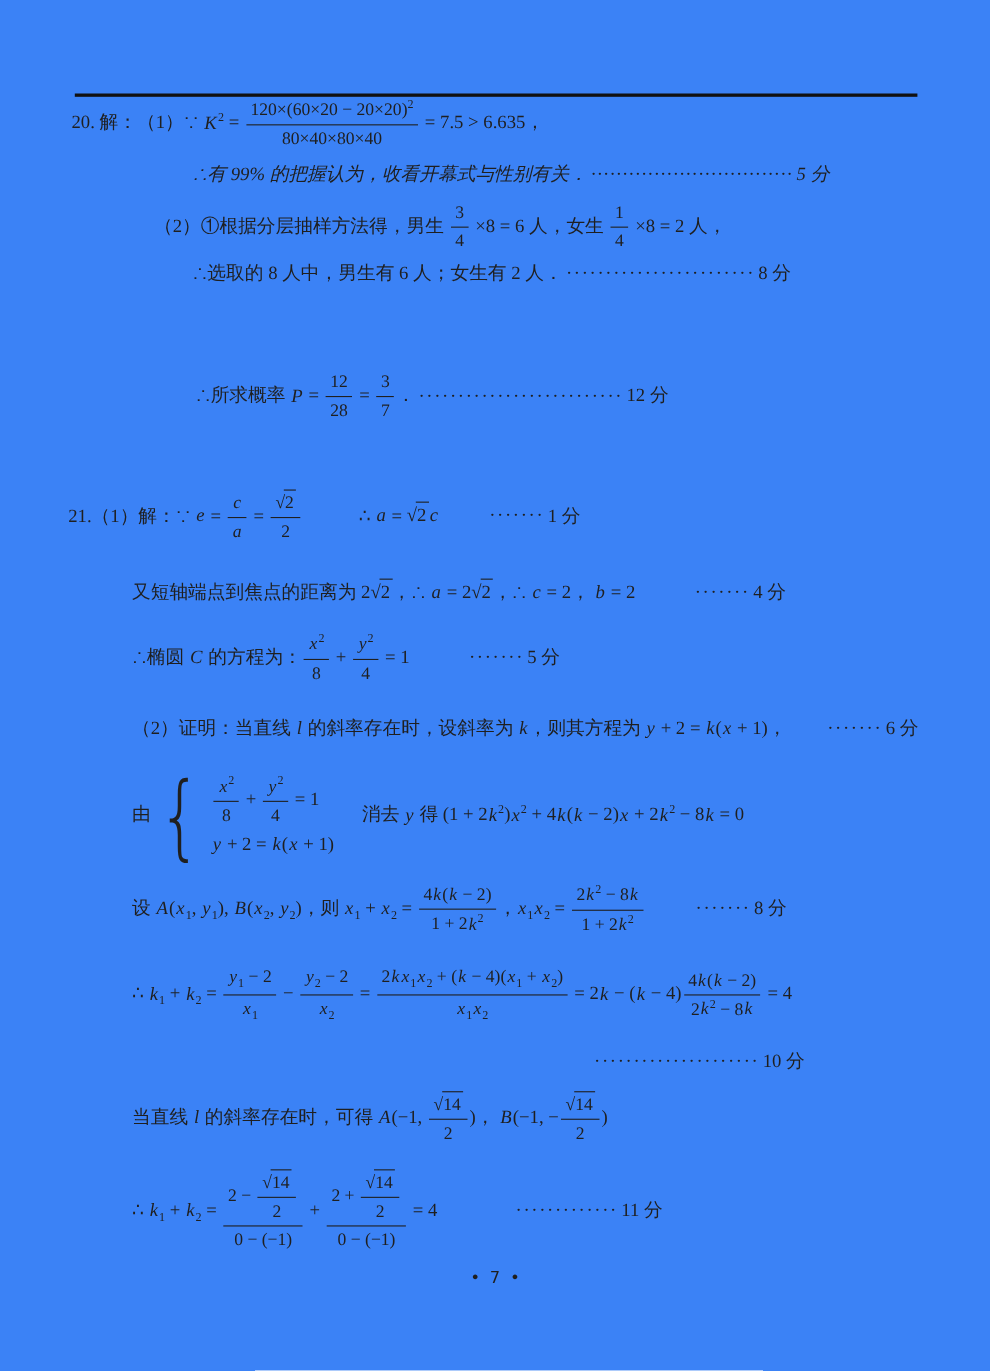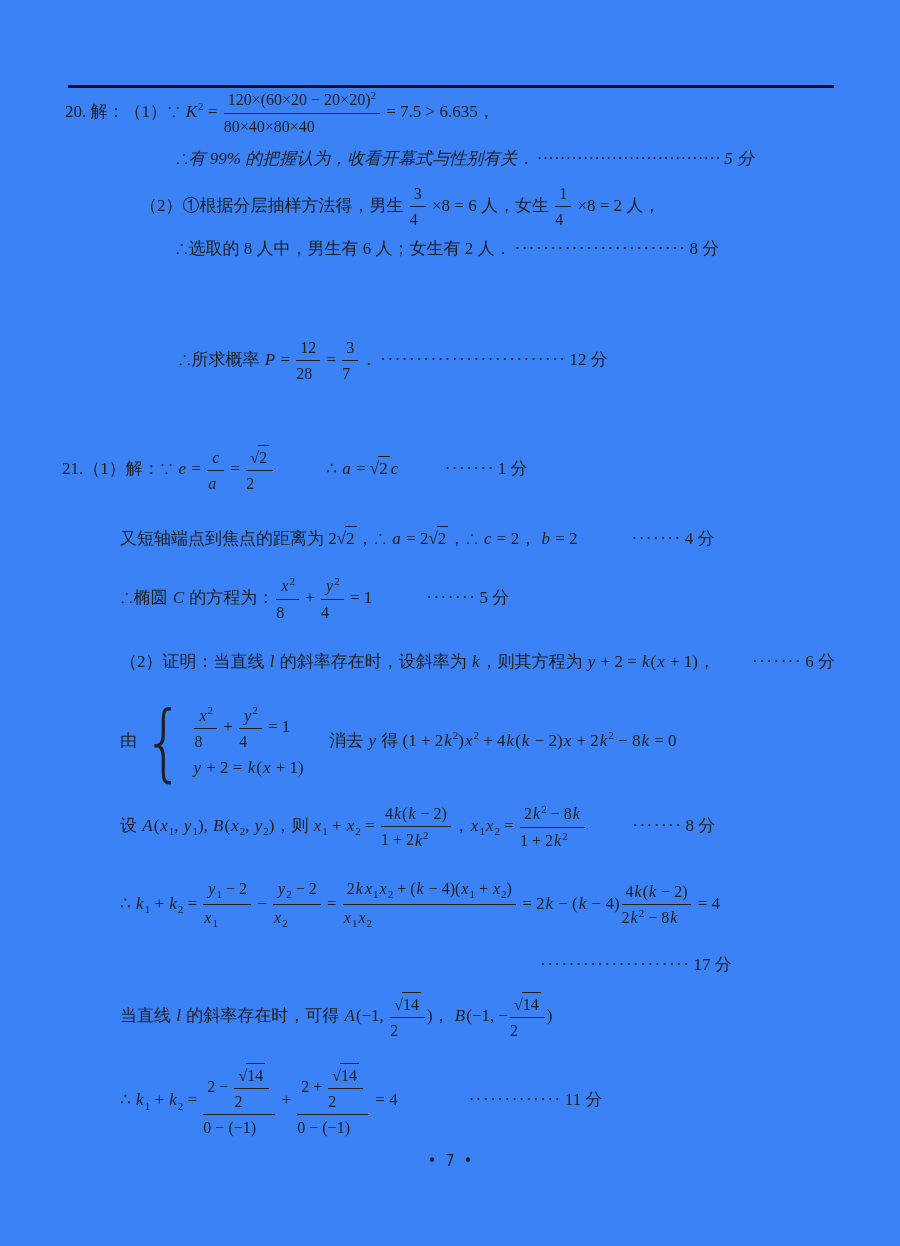--- a/index.html
+++ b/index.html
@@ -7,21 +7,21 @@
     position:relative; width:900px; height:1246px; background:#3b82f6;
     font-family:"Liberation Serif","DejaVu Serif",serif; color:#1f1f1f;
     overflow:hidden;
   }
   .topline { position:absolute; left:68px; top:85px; width:766px; height:3px; background:#111; }
   .line { position:absolute; white-space:nowrap; font-size:17px; line-height:1.45; }
   .mtext, .score { font-family:"Liberation Serif","DejaVu Serif",serif; }
   .mvar { font-style:italic; font-family:"Liberation Serif","DejaVu Serif",serif; padding:0 1px; }
   sup.msup { font-size:11px; }
   sub.msub { font-size:11px; }
-  .frac { display:inline-block; vertical-align:middle; text-align:left; padding:0 2px; font-size:16px; }
+  .frac { display:inline-block; vertical-align:middle; text-align:center; padding:0 2px; font-size:16px; }
   .frac .num { display:block; border-bottom:1.4px solid #1f1f1f; padding:0 4px 1px; }
   .frac .den { display:block; padding-top:1px; }
   .sqrt { display:inline-block; white-space:nowrap; }
   .sqrt .rad { display:inline-block; margin-right:-1px; }
   .sqrt .radicand { display:inline-block; border-top:1.5px solid #1f1f1f; padding:0 2px 0 1px; }
   .dots { letter-spacing:1.5px; margin:0 3px; }
   .gap { display:inline-block; }
   .system { display:inline-flex; align-items:center; vertical-align:middle; }
   .brace { font-size:84px; line-height:1; font-weight:100; transform:scaleX(0.75);
            font-family:"DejaVu Sans",sans-serif; margin-right:2px; }
@@ -48,18 +48,18 @@
   <div class="line" style="left:120px; top:650px;"><span class="mtext">（2）证明：当直线 </span><span class="mvar">l</span><span class="mtext"> 的斜率存在时，设斜率为 </span><span class="mvar">k</span><span class="mtext">，则其方程为 </span><span class="mvar">y</span><span class="mtext"> + 2 = </span><span class="mvar">k</span><span class="mtext">(</span><span class="mvar">x</span><span class="mtext"> + 1)，</span><span class="gap" style="width: 2em;"></span><span class="dots">·······</span><span class="score">6 分</span></div>
   <div class="line" style="left:120px; top:700px;"><span class="mtext">由</span><span class="system">
         <span class="brace">{</span>
         <span class="syscol">
           <span class="sysline"><span class="frac"><span class="num"><span class="mvar">x</span><sup class="msup">2</sup></span><span class="den"><span class="mtext">8</span></span></span><span class="mtext"> + </span><span class="frac"><span class="num"><span class="mvar">y</span><sup class="msup">2</sup></span><span class="den"><span class="mtext">4</span></span></span><span class="mtext"> = 1</span></span>
           <span class="sysline"><span class="mvar">y</span><span class="mtext"> + 2 = </span><span class="mvar">k</span><span class="mtext">(</span><span class="mvar">x</span><span class="mtext"> + 1)</span></span>
         </span>
       </span><span class="gap" style="width: 1.5em;"></span><span class="mtext">消去 </span><span class="mvar">y</span><span class="mtext"> 得 (1 + 2</span><span class="mvar">k</span><sup class="msup">2</sup><span class="mtext">)</span><span class="mvar">x</span><sup class="msup">2</sup><span class="mtext"> + 4</span><span class="mvar">k</span><span class="mtext">(</span><span class="mvar">k</span><span class="mtext"> − 2)</span><span class="mvar">x</span><span class="mtext"> + 2</span><span class="mvar">k</span><sup class="msup">2</sup><span class="mtext"> − 8</span><span class="mvar">k</span><span class="mtext"> = 0</span></div>
   <div class="line" style="left:120px; top:802px;"><span class="mtext">设 </span><span class="mvar">A</span><span class="mtext">(</span><span class="mvar">x</span><sub class="msub">1</sub><span class="mtext">, </span><span class="mvar">y</span><sub class="msub">1</sub><span class="mtext">), </span><span class="mvar">B</span><span class="mtext">(</span><span class="mvar">x</span><sub class="msub">2</sub><span class="mtext">, </span><span class="mvar">y</span><sub class="msub">2</sub><span class="mtext">)，则 </span><span class="mvar">x</span><sub class="msub">1</sub><span class="mtext"> + </span><span class="mvar">x</span><sub class="msub">2</sub><span class="mtext"> = </span><span class="frac"><span class="num"><span class="mtext">4</span><span class="mvar">k</span><span class="mtext">(</span><span class="mvar">k</span><span class="mtext"> − 2)</span></span><span class="den"><span class="mtext">1 + 2</span><span class="mvar">k</span><sup class="msup">2</sup></span></span><span class="mtext">，</span><span class="mvar">x</span><sub class="msub">1</sub><span class="mvar">x</span><sub class="msub">2</sub><span class="mtext"> = </span><span class="frac"><span class="num"><span class="mtext">2</span><span class="mvar">k</span><sup class="msup">2</sup><span class="mtext"> − 8</span><span class="mvar">k</span></span><span class="den"><span class="mtext">1 + 2</span><span class="mvar">k</span><sup class="msup">2</sup></span></span><span class="gap" style="width: 2.5em;"></span><span class="dots">·······</span><span class="score">8 分</span></div>
   <div class="line" style="left:120px; top:877px;"><span class="mtext">∴ </span><span class="mvar">k</span><sub class="msub">1</sub><span class="mtext"> + </span><span class="mvar">k</span><sub class="msub">2</sub><span class="mtext"> = </span><span class="frac"><span class="num"><span class="mvar">y</span><sub class="msub">1</sub><span class="mtext"> − 2</span></span><span class="den"><span class="mvar">x</span><sub class="msub">1</sub></span></span><span class="mtext"> − </span><span class="frac"><span class="num"><span class="mvar">y</span><sub class="msub">2</sub><span class="mtext"> − 2</span></span><span class="den"><span class="mvar">x</span><sub class="msub">2</sub></span></span><span class="mtext"> = </span><span class="frac"><span class="num"><span class="mtext">2</span><span class="mvar">k</span><span class="mvar">x</span><sub class="msub">1</sub><span class="mvar">x</span><sub class="msub">2</sub><span class="mtext"> + (</span><span class="mvar">k</span><span class="mtext"> − 4)(</span><span class="mvar">x</span><sub class="msub">1</sub><span class="mtext"> + </span><span class="mvar">x</span><sub class="msub">2</sub><span class="mtext">)</span></span><span class="den"><span class="mvar">x</span><sub class="msub">1</sub><span class="mvar">x</span><sub class="msub">2</sub></span></span><span class="mtext"> = 2</span><span class="mvar">k</span><span class="mtext"> − (</span><span class="mvar">k</span><span class="mtext"> − 4)</span><span class="frac"><span class="num"><span class="mtext">4</span><span class="mvar">k</span><span class="mtext">(</span><span class="mvar">k</span><span class="mtext"> − 2)</span></span><span class="den"><span class="mtext">2</span><span class="mvar">k</span><sup class="msup">2</sup><span class="mtext"> − 8</span><span class="mvar">k</span></span></span><span class="mtext"> = 4</span></div>
-  <div class="line" style="left:537px; top:953px;"><span class="dots">·····················</span><span class="score">17 分</span></div>
+  <div class="line" style="left:537px; top:953px;"><span class="dots">·····················</span><span class="score">10 分</span></div>
   <div class="line" style="left:120px; top:992px;"><span class="mtext">当直线 </span><span class="mvar">l</span><span class="mtext"> 的斜率存在时，可得 </span><span class="mvar">A</span><span class="mtext">(−1, </span><span class="frac"><span class="num"><span class="sqrt"><span class="rad">√</span><span class="radicand"><span class="mtext">14</span></span></span></span><span class="den"><span class="mtext">2</span></span></span><span class="mtext">)， </span><span class="mvar">B</span><span class="mtext">(−1, −</span><span class="frac"><span class="num"><span class="sqrt"><span class="rad">√</span><span class="radicand"><span class="mtext">14</span></span></span></span><span class="den"><span class="mtext">2</span></span></span><span class="mtext">)</span></div>
   <div class="line" style="left:120px; top:1063px;"><span class="mtext">∴ </span><span class="mvar">k</span><sub class="msub">1</sub><span class="mtext"> + </span><span class="mvar">k</span><sub class="msub">2</sub><span class="mtext"> = </span><span class="frac"><span class="num"><span class="mtext">2 − </span><span class="frac"><span class="num"><span class="sqrt"><span class="rad">√</span><span class="radicand"><span class="mtext">14</span></span></span></span><span class="den"><span class="mtext">2</span></span></span></span><span class="den"><span class="mtext">0 − (−1)</span></span></span><span class="mtext"> + </span><span class="frac"><span class="num"><span class="mtext">2 + </span><span class="frac"><span class="num"><span class="sqrt"><span class="rad">√</span><span class="radicand"><span class="mtext">14</span></span></span></span><span class="den"><span class="mtext">2</span></span></span></span><span class="den"><span class="mtext">0 − (−1)</span></span></span><span class="mtext"> = 4</span><span class="gap" style="width: 4em;"></span><span class="dots">·············</span><span class="score">11 分</span></div>
 
   <div class="footer">• 7 •</div>
 </div>
 
 </body></html>

